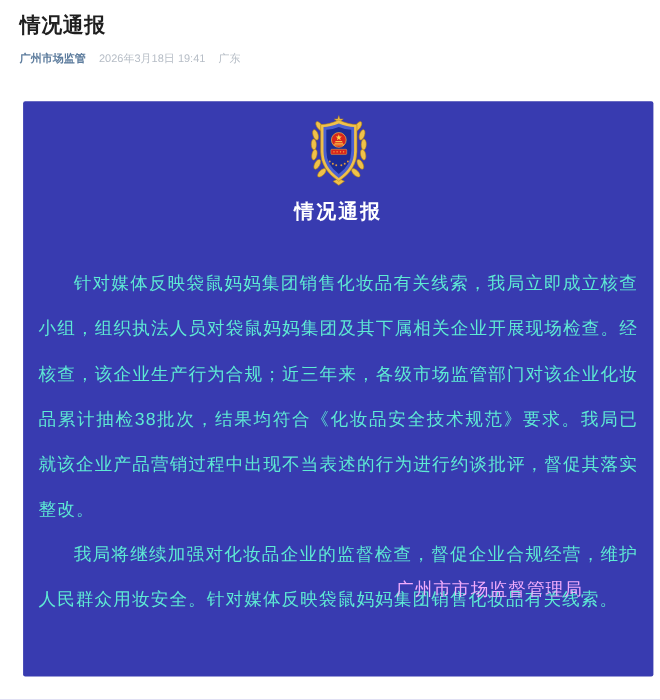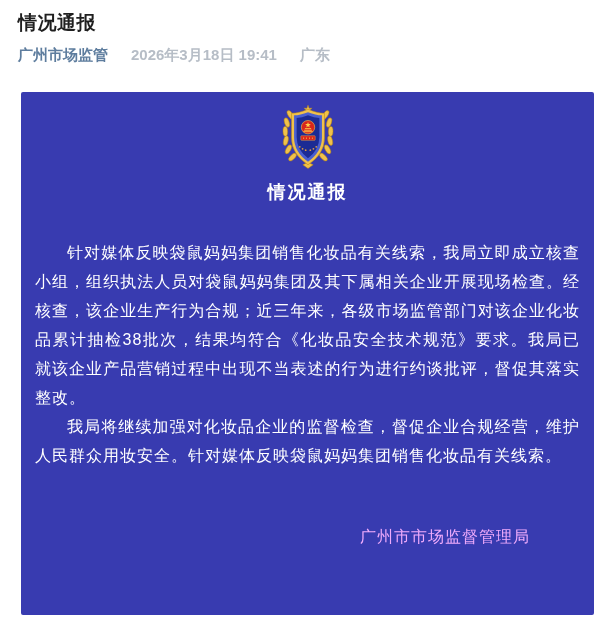--- a/index.html
+++ b/index.html
@@ -10,47 +10,47 @@
     overflow: hidden;
     font-family: "Liberation Sans", "DejaVu Sans", sans-serif;
   }
   .article-title {
     position: absolute; left: 18px; top: 10px;
     font-size: 19px; font-weight: 700; color: #1f1f1f;
     letter-spacing: 0.5px;
   }
   .byline {
     position: absolute; left: 18px; top: 46px;
-    font-size: 15px; display: flex; align-items: center; gap: 23px;
+    font-size: 10px; display: flex; align-items: center; gap: 12px;
     white-space: nowrap;
   }
   .byline .source { color: #5e7d9e; font-weight: 600; cursor: pointer; }
-  .byline .meta { color: #b6bdc6; font-weight: bold; }
+  .byline .meta { color: #b6bdc6; }
   .panel {
     position: absolute; left: 21px; top: 92px;
     width: 573px; height: 523px;
     background: #383bb0;
     border-radius: 2px;
   }
   .badge {
     position: absolute; top: 12px; left: 50%;
     transform: translateX(-50%);
     width: 64px; height: 66px;
   }
   .badge svg { display: block; width: 100%; height: 100%; }
   .panel-title {
     position: absolute; top: 88px; left: 0; right: 0;
     text-align: center;
     color: #ffffff; font-size: 18px; font-weight: 700;
     letter-spacing: 2px;
   }
   .notice-body {
     position: absolute; top: 146px; left: 14px; right: 14px;
-    color: #ffffff;
-    font-size: 16px; line-height: 29px; letter-spacing: 1px;
+    color: #5eead4;
+    font-size: 16px; line-height: 41px; letter-spacing: 1px;
     text-align: justify;
     text-justify: inter-ideograph;
   }
   .notice-body p { text-indent: 2em; margin: 0; }
   .signature {
     position: absolute; top: 431px; right: 64px;
     text-align: center;
     color: #f0abfc; font-size: 16px; line-height: 27px;
     letter-spacing: 1px;
     white-space: nowrap;

